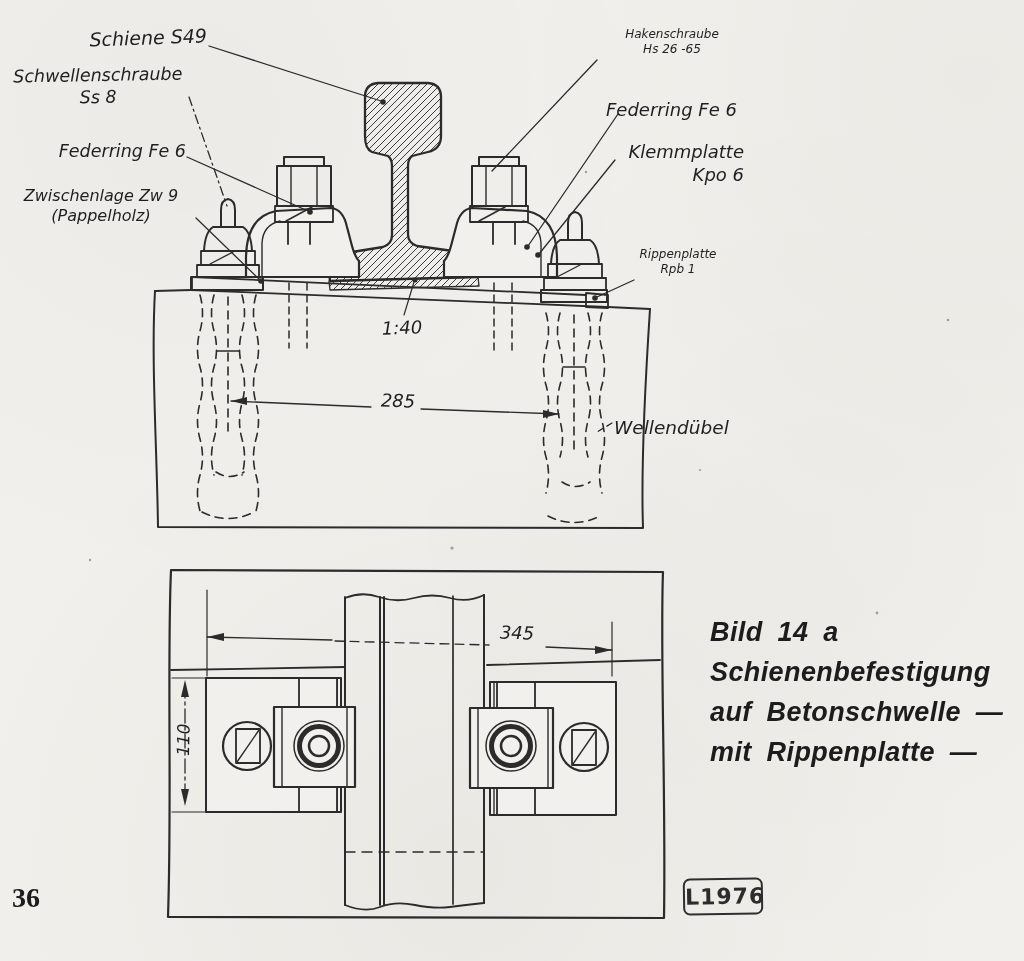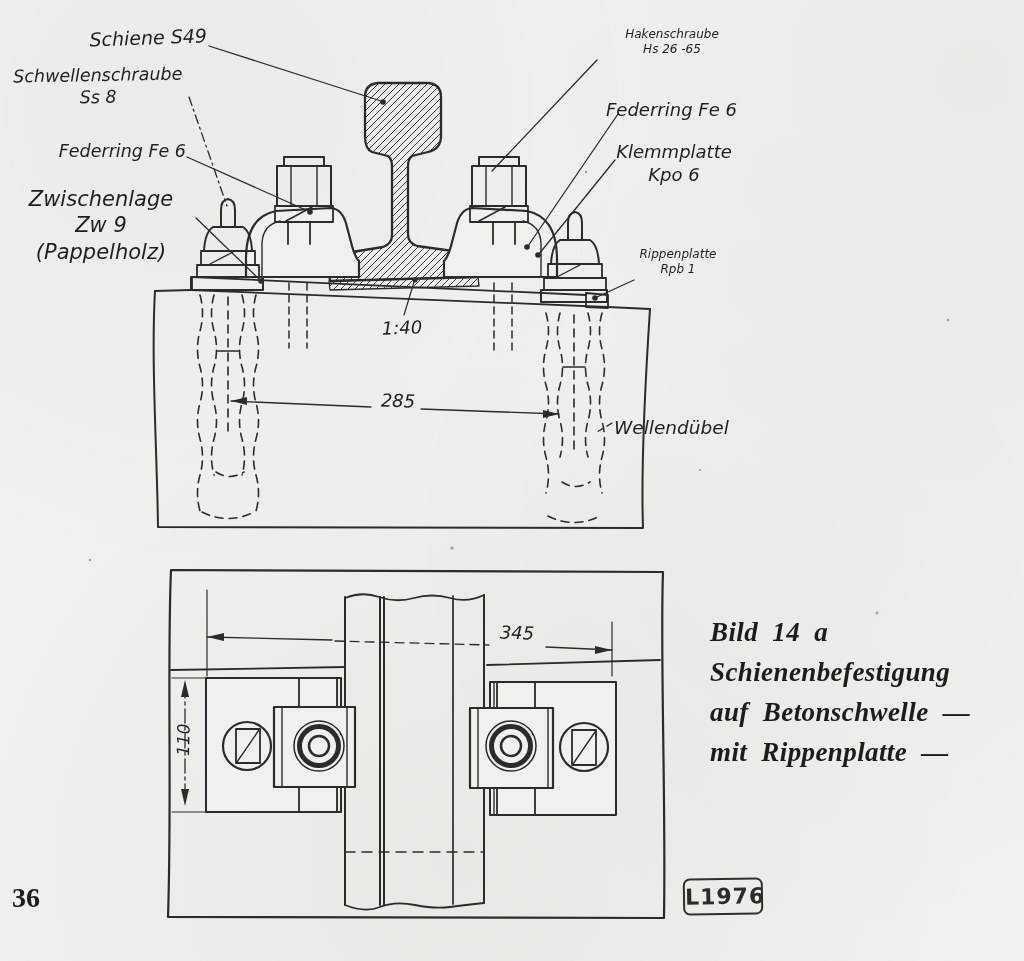--- a/index.html
+++ b/index.html
@@ -15,21 +15,21 @@
     font-family:"DejaVu Sans", sans-serif;
   }
   svg#art{position:absolute; left:0; top:0;}
   .lbl{
     position:absolute; font-family:"DejaVu Sans", sans-serif; font-style:italic;
     color:#1f1f1f; white-space:pre-line; line-height:1.26; font-size:18px;
   }
   .t-r{text-align:right;} .t-c{text-align:center;} .t-l{text-align:left;}
   .caption{
     position:absolute; left:710px; top:612px; width:312px;
-    font-family:Liberation Serif, serif; font-style:italic; font-weight:700;
+    font-family:Liberation Sans, sans-serif; font-style:italic; font-weight:700;
     font-size:27px; line-height:40px; color:#1c1c1c; white-space:pre-line;
     letter-spacing:0.4px; word-spacing:7px;
   }
   .stamp{
     position:absolute; left:683px; top:878px; width:76px; height:33px;
     border:2.5px solid #2e2e2e; border-radius:7px; text-align:center;
     line-height:33px; font-family:"DejaVu Sans", sans-serif; font-weight:700;
     font-size:22px; letter-spacing:1px; color:#2c2c2c; transform:rotate(-1deg);
   }
   .pagenum{
@@ -260,29 +260,29 @@
   </g>
 </svg>
 
 <div class="lbl t-r" style="left:55px;top:27px;width:152px;font-size:19px;transform:rotate(-2deg);">Schiene S49</div>
 
 <div class="lbl t-c" style="left:8px;top:64px;width:180px;font-size:17.5px;transform:rotate(-1deg);">Schwellenschraube
 Ss 8</div>
 
 <div class="lbl t-r" style="left:46px;top:140px;width:140px;font-size:17.5px;">Federring Fe 6</div>
 
-<div class="lbl t-c" style="left:12px;top:186px;width:178px;font-size:21px;">Zwischenlage Zw 9
+<div class="lbl t-c" style="left:12px;top:186px;width:178px;font-size:16px;">Zwischenlage Zw 9
 (Pappelholz)</div>
 
 <div class="lbl t-c" style="left:596px;top:27px;width:152px;font-size:12px;">Hakenschraube
 Hs 26 -65</div>
 
 <div class="lbl t-l" style="left:606px;top:99px;width:150px;font-size:18px;">Federring Fe 6</div>
 
-<div class="lbl t-c" style="left:604px;top:141px;width:140px;font-size:18px;">Klemmplatte
+<div class="lbl t-c" style="left:604px;top:141px;width:140px;font-size:18px;text-align:right;">Klemmplatte
 Kpo 6</div>
 
 <div class="lbl t-c" style="left:610px;top:247px;width:136px;font-size:12px;">Rippenplatte
 Rpb 1</div>
 
 <div class="lbl t-l" style="left:614px;top:416px;width:150px;font-size:18.5px;">Wellendübel</div>
 
 <div class="lbl t-c" style="left:376px;top:317px;width:52px;font-size:18px;transform:rotate(-2deg);">1:40</div>
 
 <div class="lbl t-c" style="left:372px;top:390px;width:52px;font-size:18px;transform:rotate(2deg);">285</div>

